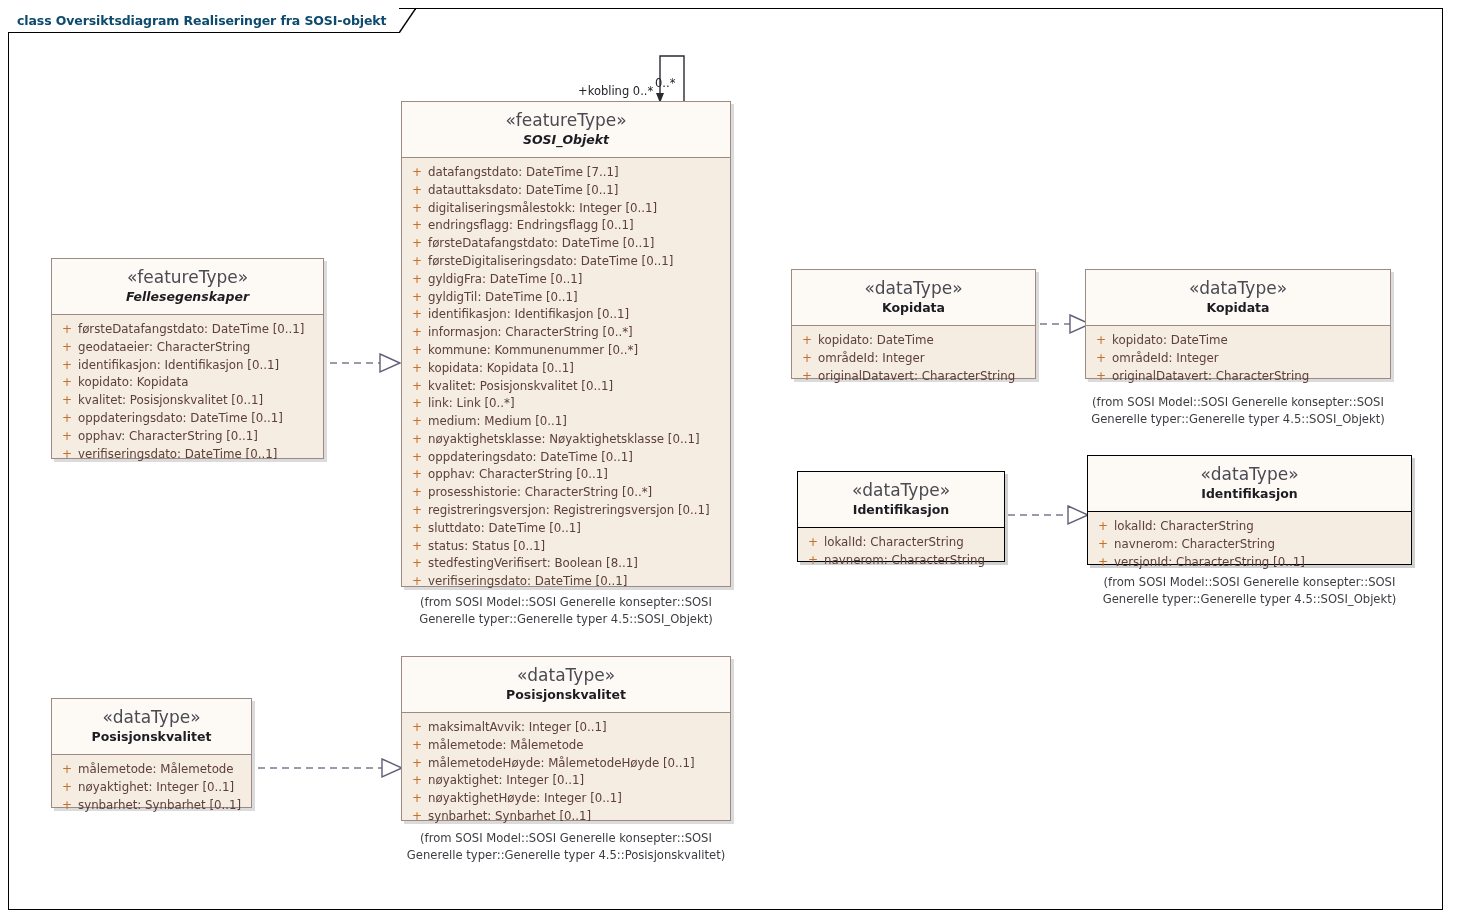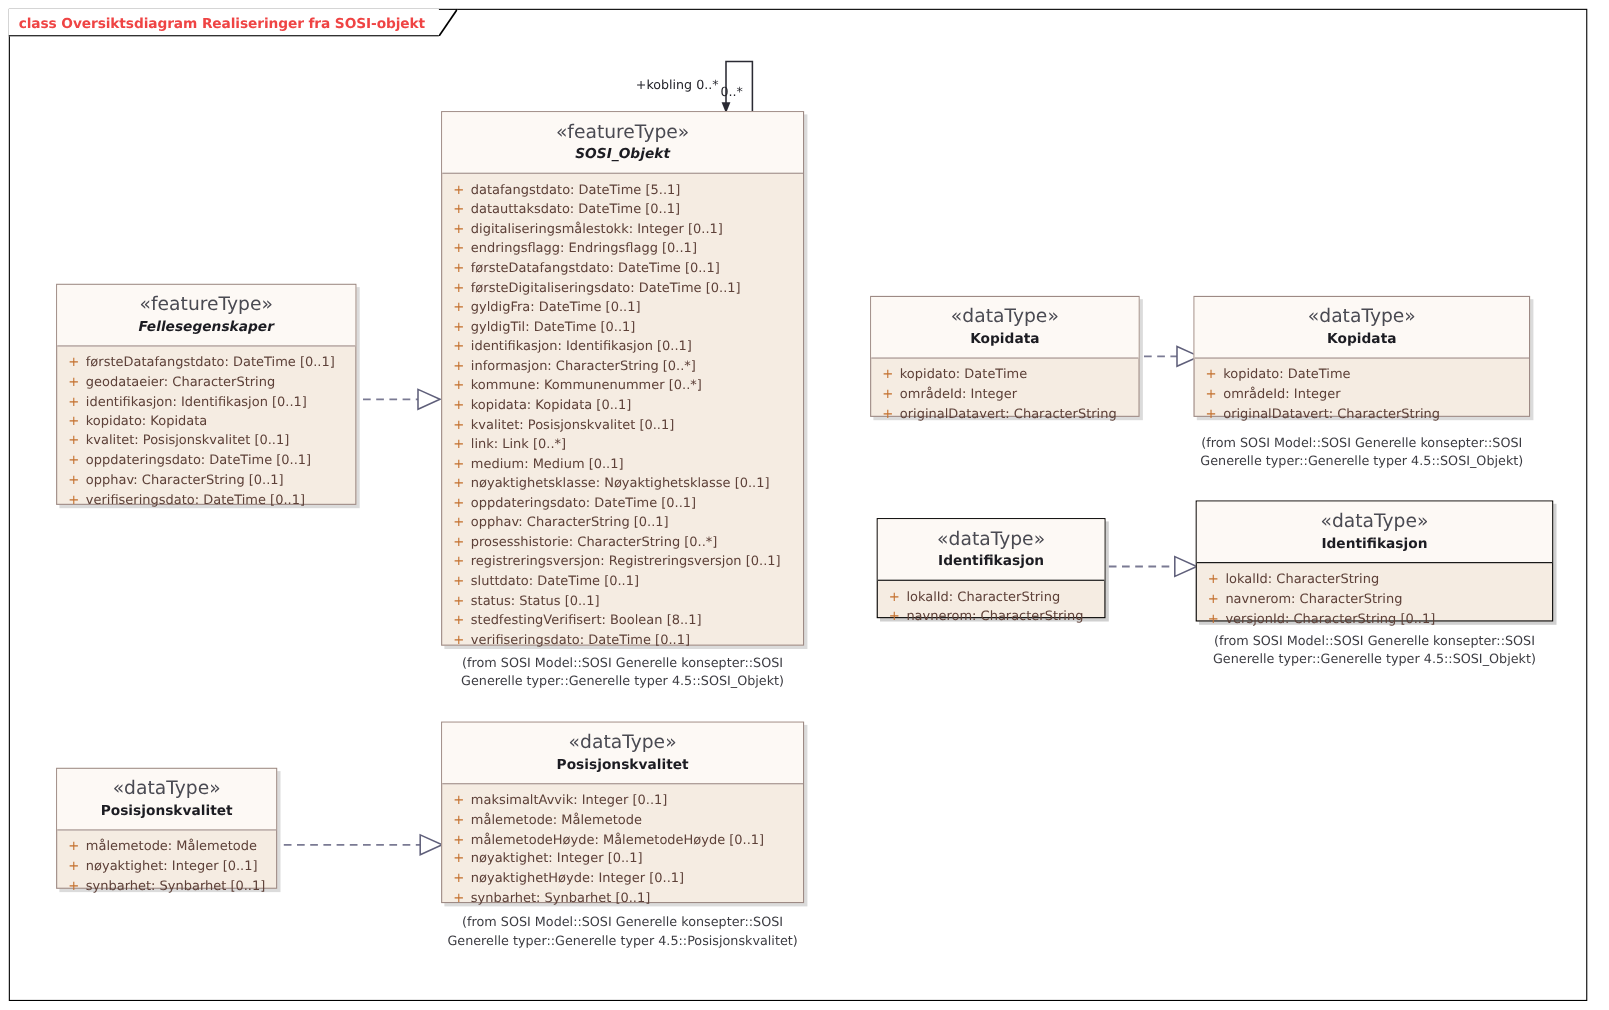--- a/index.html
+++ b/index.html
@@ -14,21 +14,21 @@
   #diagram-frame{
     position:absolute;left:8px;top:8px;width:1435px;height:902px;
     border:1.5px solid #000;box-sizing:border-box;background:#fff;
   }
   #frame-tab{
     position:absolute;left:8px;top:8px;height:25px;
     box-sizing:border-box;background:#fff;
     border-bottom:1.5px solid #000;border-right:0;
     padding:0 0 0 9px;
     display:flex;align-items:center;
-    font-size:12.5px;font-weight:bold;color:#ef4444;
+    font-size:12.5px;font-weight:bold;color:#0c4a6e;
     letter-spacing:-0.1px;white-space:nowrap;
     z-index:4;
   }
   #frame-tab .tab-cut{
     position:absolute;right:-17px;top:0;width:17px;height:25px;
     overflow:hidden;
   }
   #frame-tab .tab-cut svg{display:block;}
 
   
@@ -90,21 +90,21 @@
     </svg>
   </span>
 </div>
 
 <div class="conn" style="left:640px;top:50px;width:60px;height:56px;">
   <svg width="60" height="56" viewBox="0 0 60 56">
     <polyline points="20,52 20,6 44,6 44,52" fill="none" stroke="#2a2a33" stroke-width="1.4"></polyline>
     <polygon points="20,53 16,43 24,43" fill="#2a2a33"></polygon>
   </svg>
 </div>
-<div class="multlabel" style="left:578px;top:70px;">+kobling 0..*</div>
+<div class="multlabel" style="left:578px;top:84px;">+kobling 0..*</div>
 <div class="multlabel" style="left:655px;top:76px;">0..*</div>
 
 <div class="conn" style="left:330px;top:352px;width:72px;height:22px;">
   <svg width="72" height="22" viewBox="0 0 72 22">
     <line x1="0" y1="11" x2="50" y2="11" stroke="#7a7a93" stroke-width="1.6" stroke-dasharray="7,5"></line>
     <polygon points="50,2 70,11 50,20" fill="#ffffff" stroke="#5f5f7a" stroke-width="1.4"></polygon>
   </svg>
 </div>
 
 <div class="conn" style="left:1040px;top:313px;width:54px;height:22px;">
@@ -170,21 +170,21 @@
 </div>
 
 <div class="umlbox" style="left:401px;top:101px;width:330px;height:486px;">
   <div class="hdr">
     <span class="stereo">«featureType»</span>
     <span class="cname italic">SOSI_Objekt</span>
   </div>
   <div class="body">
     <div class="attr">
         <span class="vis">+</span>
-        <span class="txt">datafangstdato: DateTime [5..1]</span>
+        <span class="txt">datafangstdato: DateTime [7..1]</span>
       </div>
     <div class="attr">
         <span class="vis">+</span>
         <span class="txt">datauttaksdato: DateTime [0..1]</span>
       </div>
     <div class="attr">
         <span class="vis">+</span>
         <span class="txt">digitaliseringsmålestokk: Integer [0..1]</span>
       </div>
     <div class="attr">

